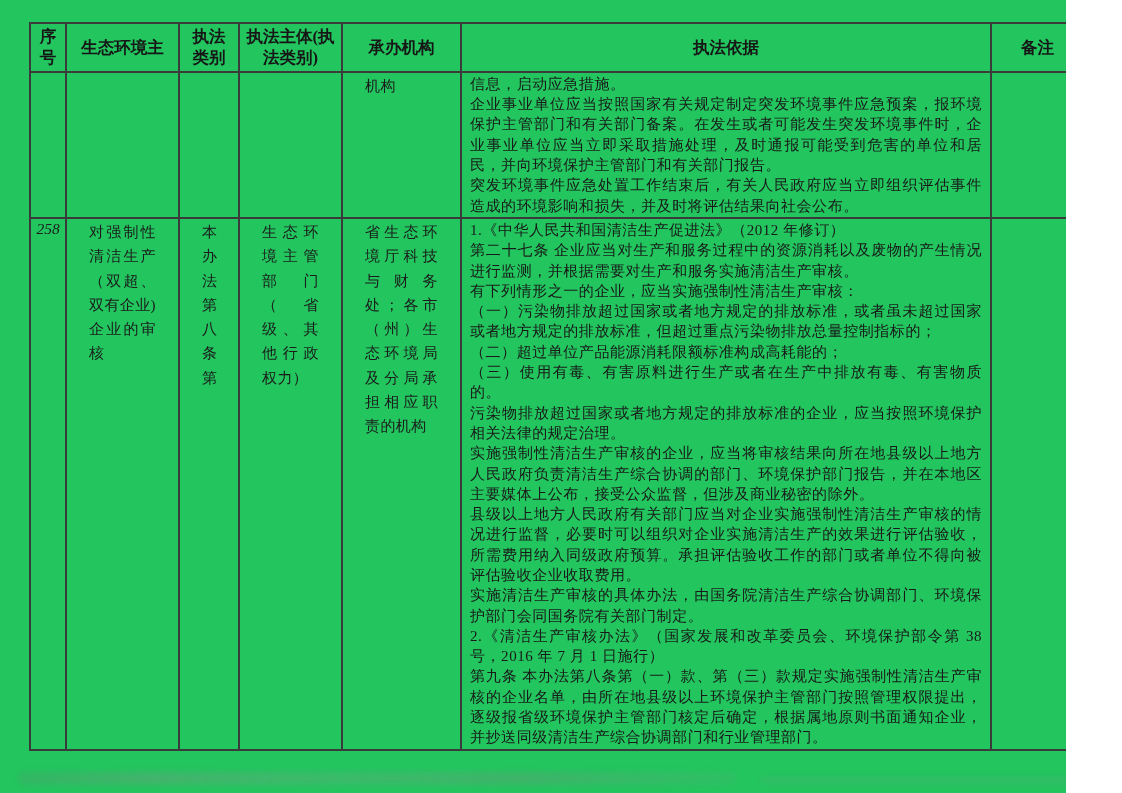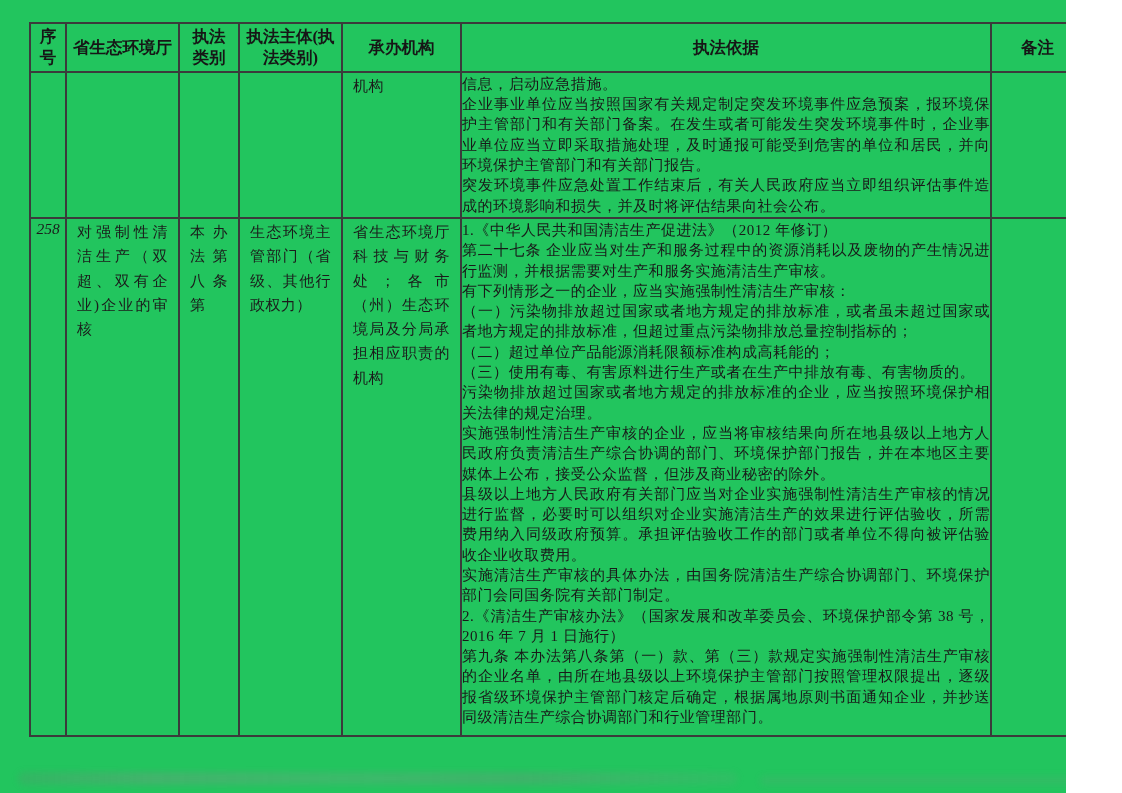--- a/index.html
+++ b/index.html
@@ -56,31 +56,31 @@
   .cell-serial {
     text-align: center;
     vertical-align: middle;
     font-size: 15.5px;
     font-family: "Liberation Serif", "DejaVu Serif", serif;
     font-style: italic;
   }
   .cell-side {
     font-size: 15px;
     line-height: 1.62;
-    padding: 1px 10px;
+    padding: 1px 22px;
     text-align: justify;
     letter-spacing: 0.4px;
     margin-top: 46px;
   }
   .v-mid { vertical-align: middle; }
   .v-top { vertical-align: top; }
   .cell-basis {
     font-size: 15px;
     line-height: 20.3px;
-    padding: 1px 0;
+    padding: 1px 8px;
     text-align: justify;
     white-space: pre-line;
     letter-spacing: 0.55px;
     color: #191919;
   }
   .cell-remarks { padding: 1px 4px; }
   
   .smudge {
     position: absolute;
     left: 18px;
@@ -118,21 +118,21 @@
         <col class="c1">
         <col class="c2">
         <col class="c3">
       <col class="c4">
         <col class="c5">
         <col class="c6">
     </colgroup>
     <thead>
       <tr class="r-head">
         <th>序号</th>
-        <th>省生态环境厅</th>
+        <th>生态环境主</th>
         <th class="th-category">执法类别</th>
         <th>执法主体(执法类别)</th>
         <th>承办机构</th>
         <th>执法依据</th>
         <th>备注</th>
       </tr>
     </thead>
     <tbody>
 
       <tr class="r-cont">

